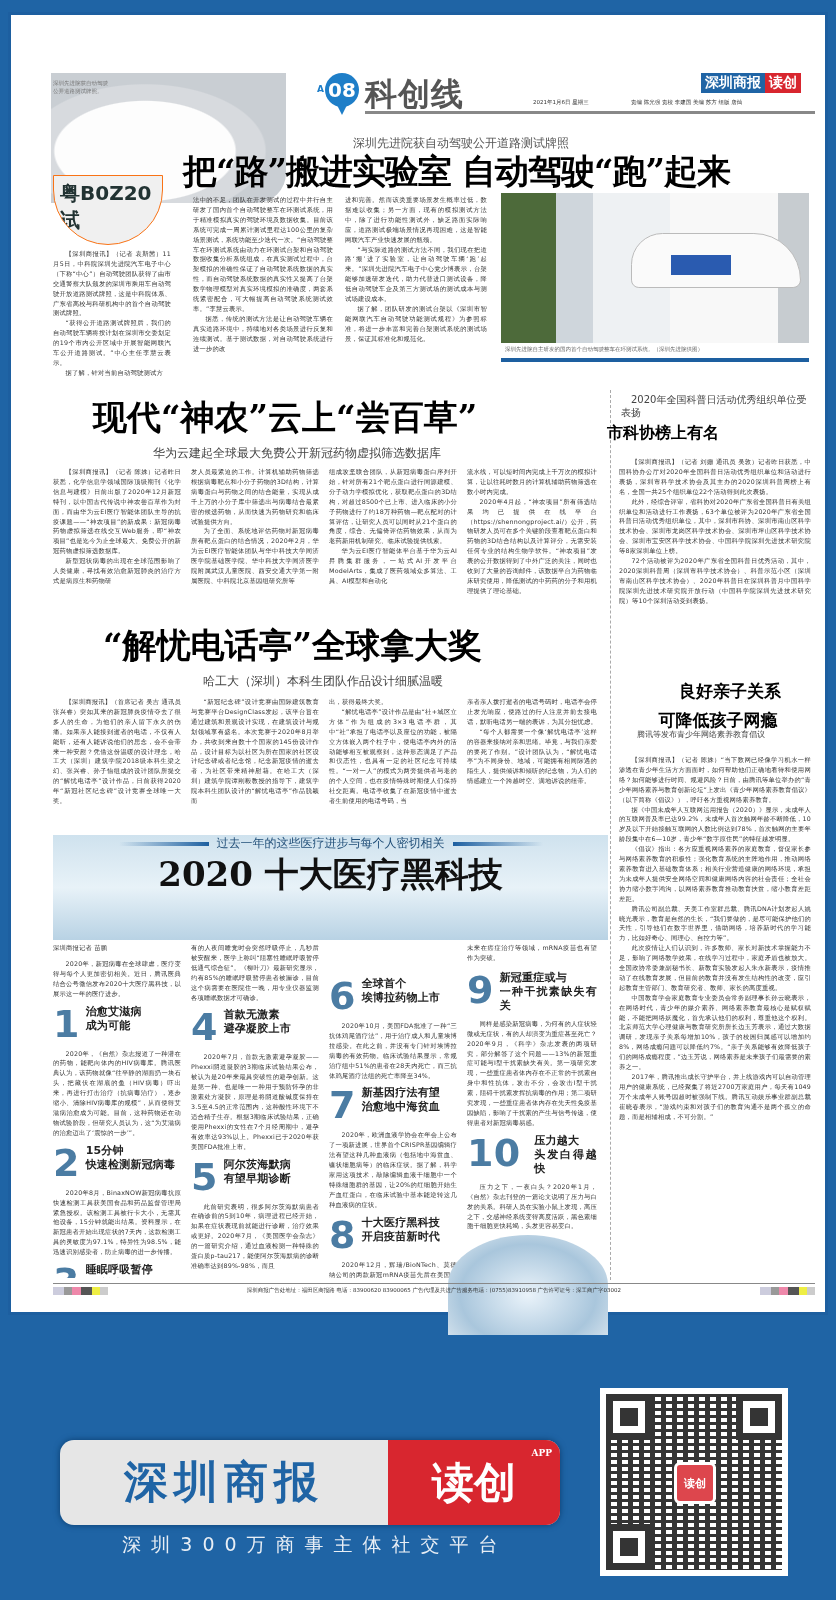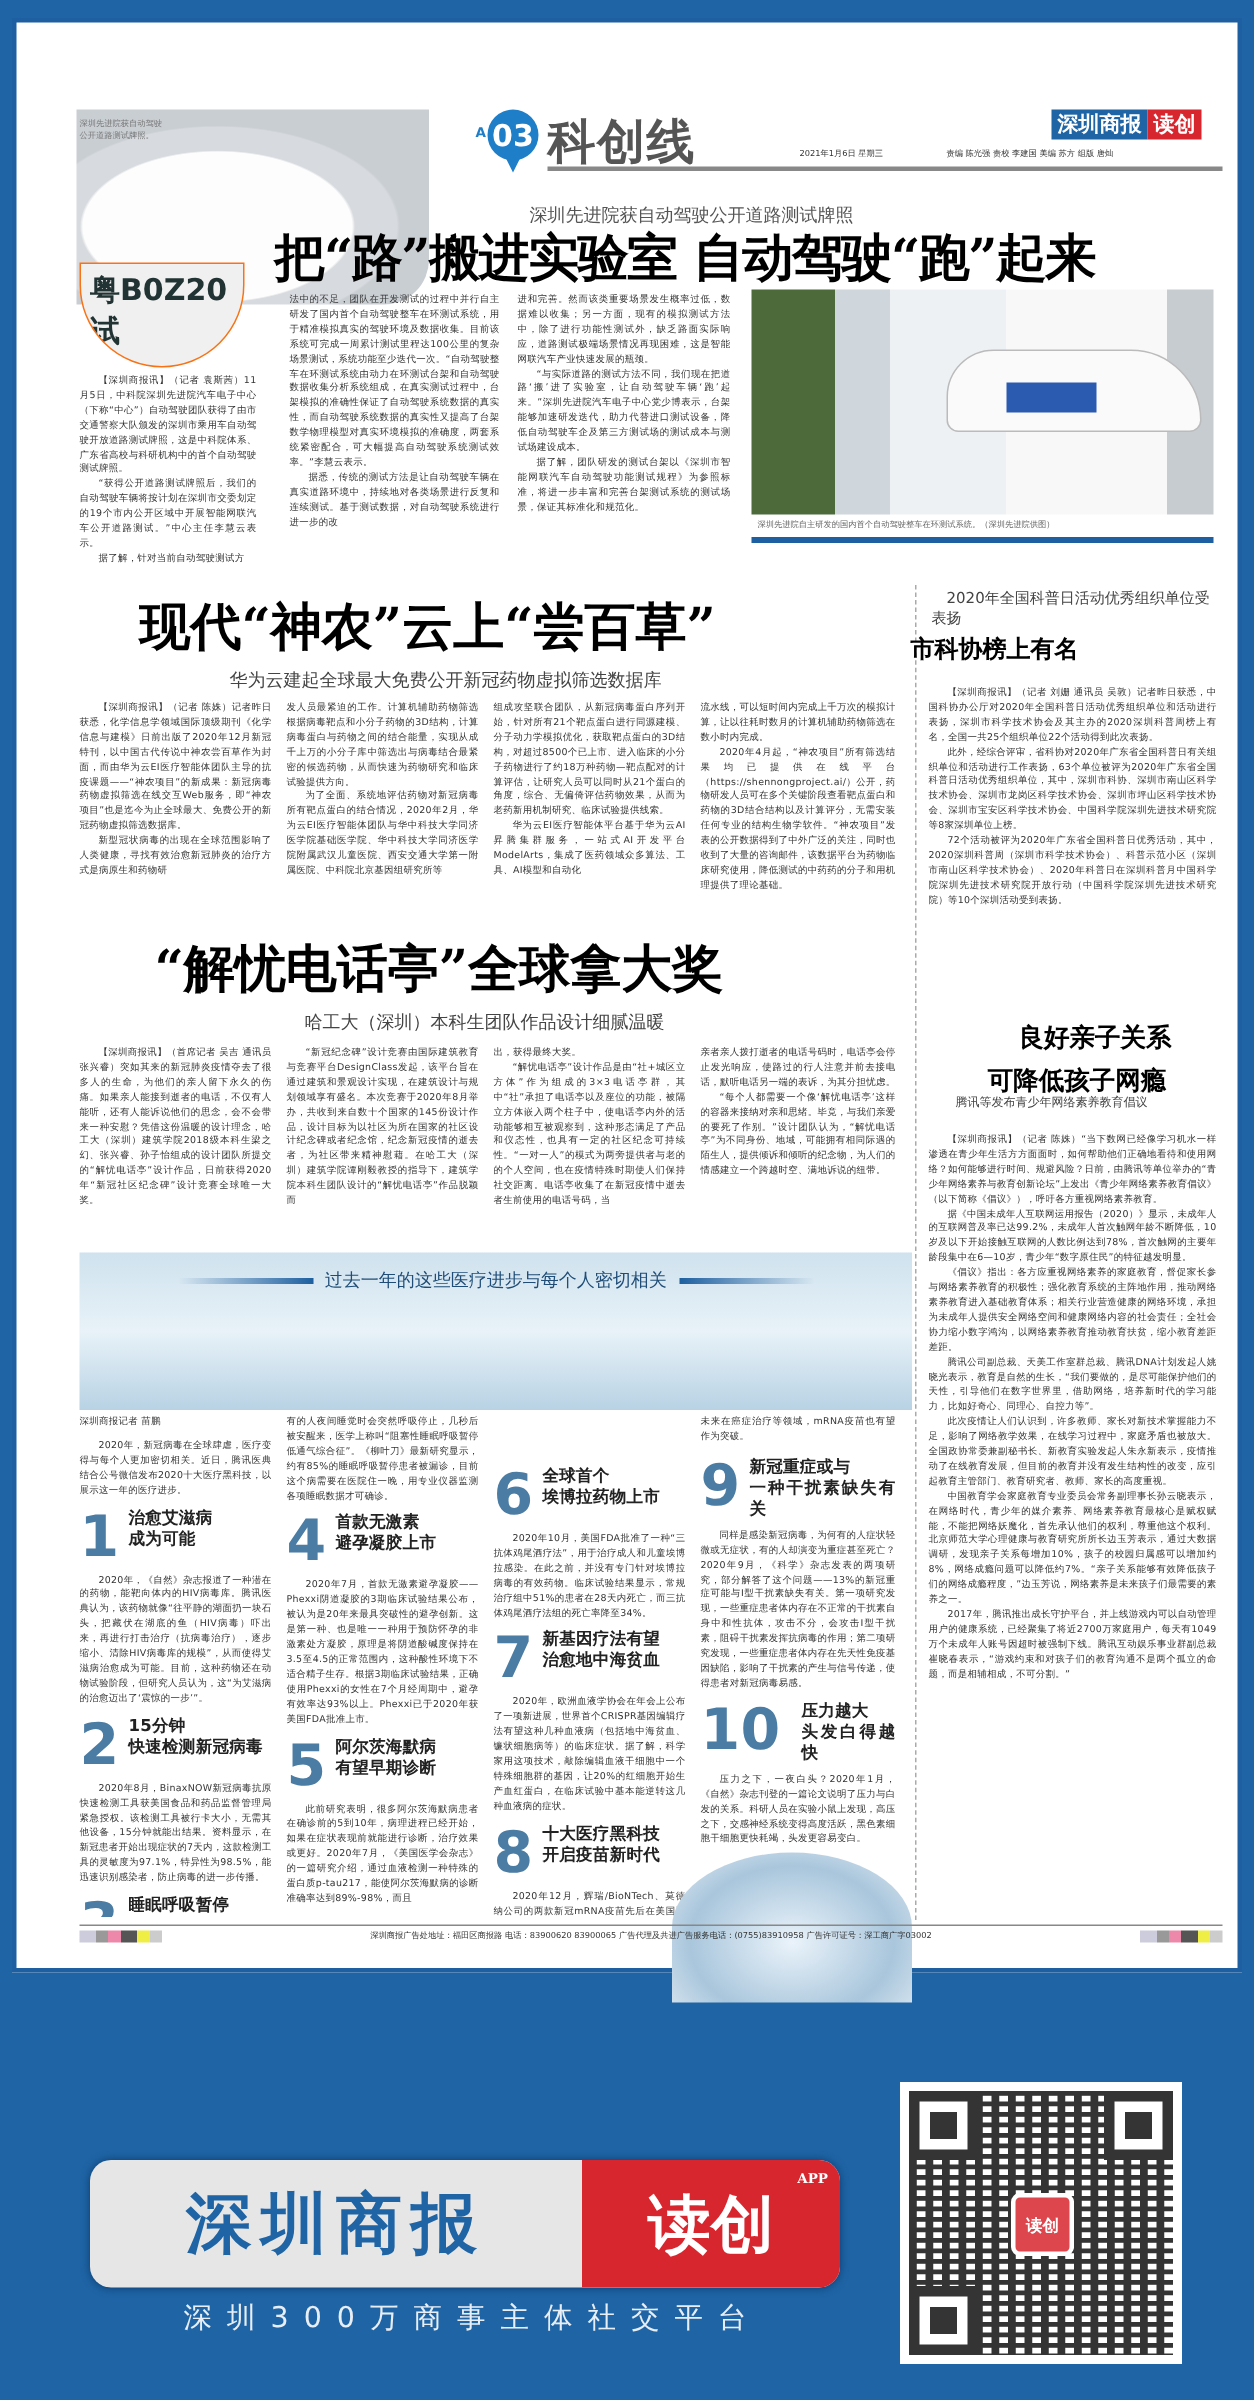--- a/index.html
+++ b/index.html
@@ -59,21 +59,21 @@
 
   <div class="abs photo-car">
     <div class="abs car-cap">深圳先进院获自动驾驶公开道路测试牌照。</div>
   </div>
   <div class="abs plate">
     <div class="plate-txt">粤B0Z20试</div>
   </div>
 
   <div class="abs sec-badge">
     <span class="sec-a">A</span>
-    <span>03</span>
+    <span>08</span>
   </div>
   <div class="abs sec-title">科创线</div>
   <div class="abs brand">
     <span class="b1">深圳商报</span>
     <span class="b2">读创</span>
   </div>
   <div class="abs meta" style="left:480px">2021年1月6日 星期三</div>
   <div class="abs meta" style="left:578px">责编 陈光强   责校 李建国   美编 苏方   组版 唐灿</div>
   <div class="abs hdr-line"></div>
 
@@ -153,25 +153,26 @@
   <div class="abs col-text" style="left:276px;top:642px;width:128px">
     <p style="text-indent:0">出，获得最终大奖。</p>
     <p>“解忧电话亭”设计作品是由“社+城区立方体”作为组成的3×3电话亭群，其中“社”承担了电话亭以及座位的功能，被隔立方体嵌入两个柱子中，使电话亭内外的活动能够相互被观察到，这种形态满足了产品和仪态性，也具有一定的社区纪念可持续性。“一对一人”的模式为两旁提供者与老的的个人空间，也在疫情特殊时期使人们保持社交距离。电话亭收集了在新冠疫情中逝去者生前使用的电话号码，当</p>
   </div>
   <div class="abs col-text" style="left:414px;top:642px;width:130px">
     <p style="text-indent:0">亲者亲人拨打逝者的电话号码时，电话亭会停止发光响应，使路过的行人注意并前去接电话，默听电话另一端的表诉，为其分担忧虑。</p>
     <p>“每个人都需要一个像‘解忧电话亭’这样的容器来接纳对亲和思绪。毕竟，与我们亲爱的要死了作别。”设计团队认为，“解忧电话亭”为不同身份、地域，可能拥有相同际遇的陌生人，提供倾诉和倾听的纪念物，为人们的情感建立一个跨越时空、满地诉说的纽带。</p>
   </div>
 
   <div class="abs banner">
-    <div style="display:flex;align-items:center;justify-content:center;margin-top:10px;gap:8px">
+    <div style="display:flex;align-items:center;justify-content:center;margin-top:0;gap:8px">
       <span style="display:inline-block;width:90px;height:4px;background:linear-gradient(90deg,transparent,#1d5fa0)"></span>
       <span class="banner-kicker">过去一年的这些医疗进步与每个人密切相关</span>
       <span style="display:inline-block;width:90px;height:4px;background:linear-gradient(90deg,#1d5fa0,transparent)"></span>
     </div>
+    <div class="banner-title serif">2020 十大医疗黑科技</div>
   </div>
 
   <div class="abs col-text" style="left:0;top:888px;width:128px;height:335px;overflow:hidden">
     <div style="text-indent:0;margin-bottom:6px">深圳商报记者 苗鹏</div>
     <p>2020年，新冠病毒在全球肆虐，医疗变得与每个人更加密切相关。近日，腾讯医典结合公号微信发布2020十大医疗黑科技，以展示这一年的医疗进步。</p>
     <div style="display:flex;gap:6px;margin:6px 0">
       <span class="num">1</span>
       <span class="sub-h"><span>治愈艾滋病</span><br><span>成为可能</span></span>
     </div>
     <p>2020年，《自然》杂志报道了一种潜在的药物，能靶向体内的HIV病毒库。腾讯医典认为，该药物就像“往平静的湖面扔一块石头，把藏伏在湖底的鱼（HIV病毒）吓出来，再进行打击治疗（抗病毒治疗），逐步缩小、清除HIV病毒库的规模”，从而使得艾滋病治愈成为可能。目前，这种药物还在动物试验阶段，但研究人员认为，这“为艾滋病的治愈迈出了‘震惊的一步’”。</p>

